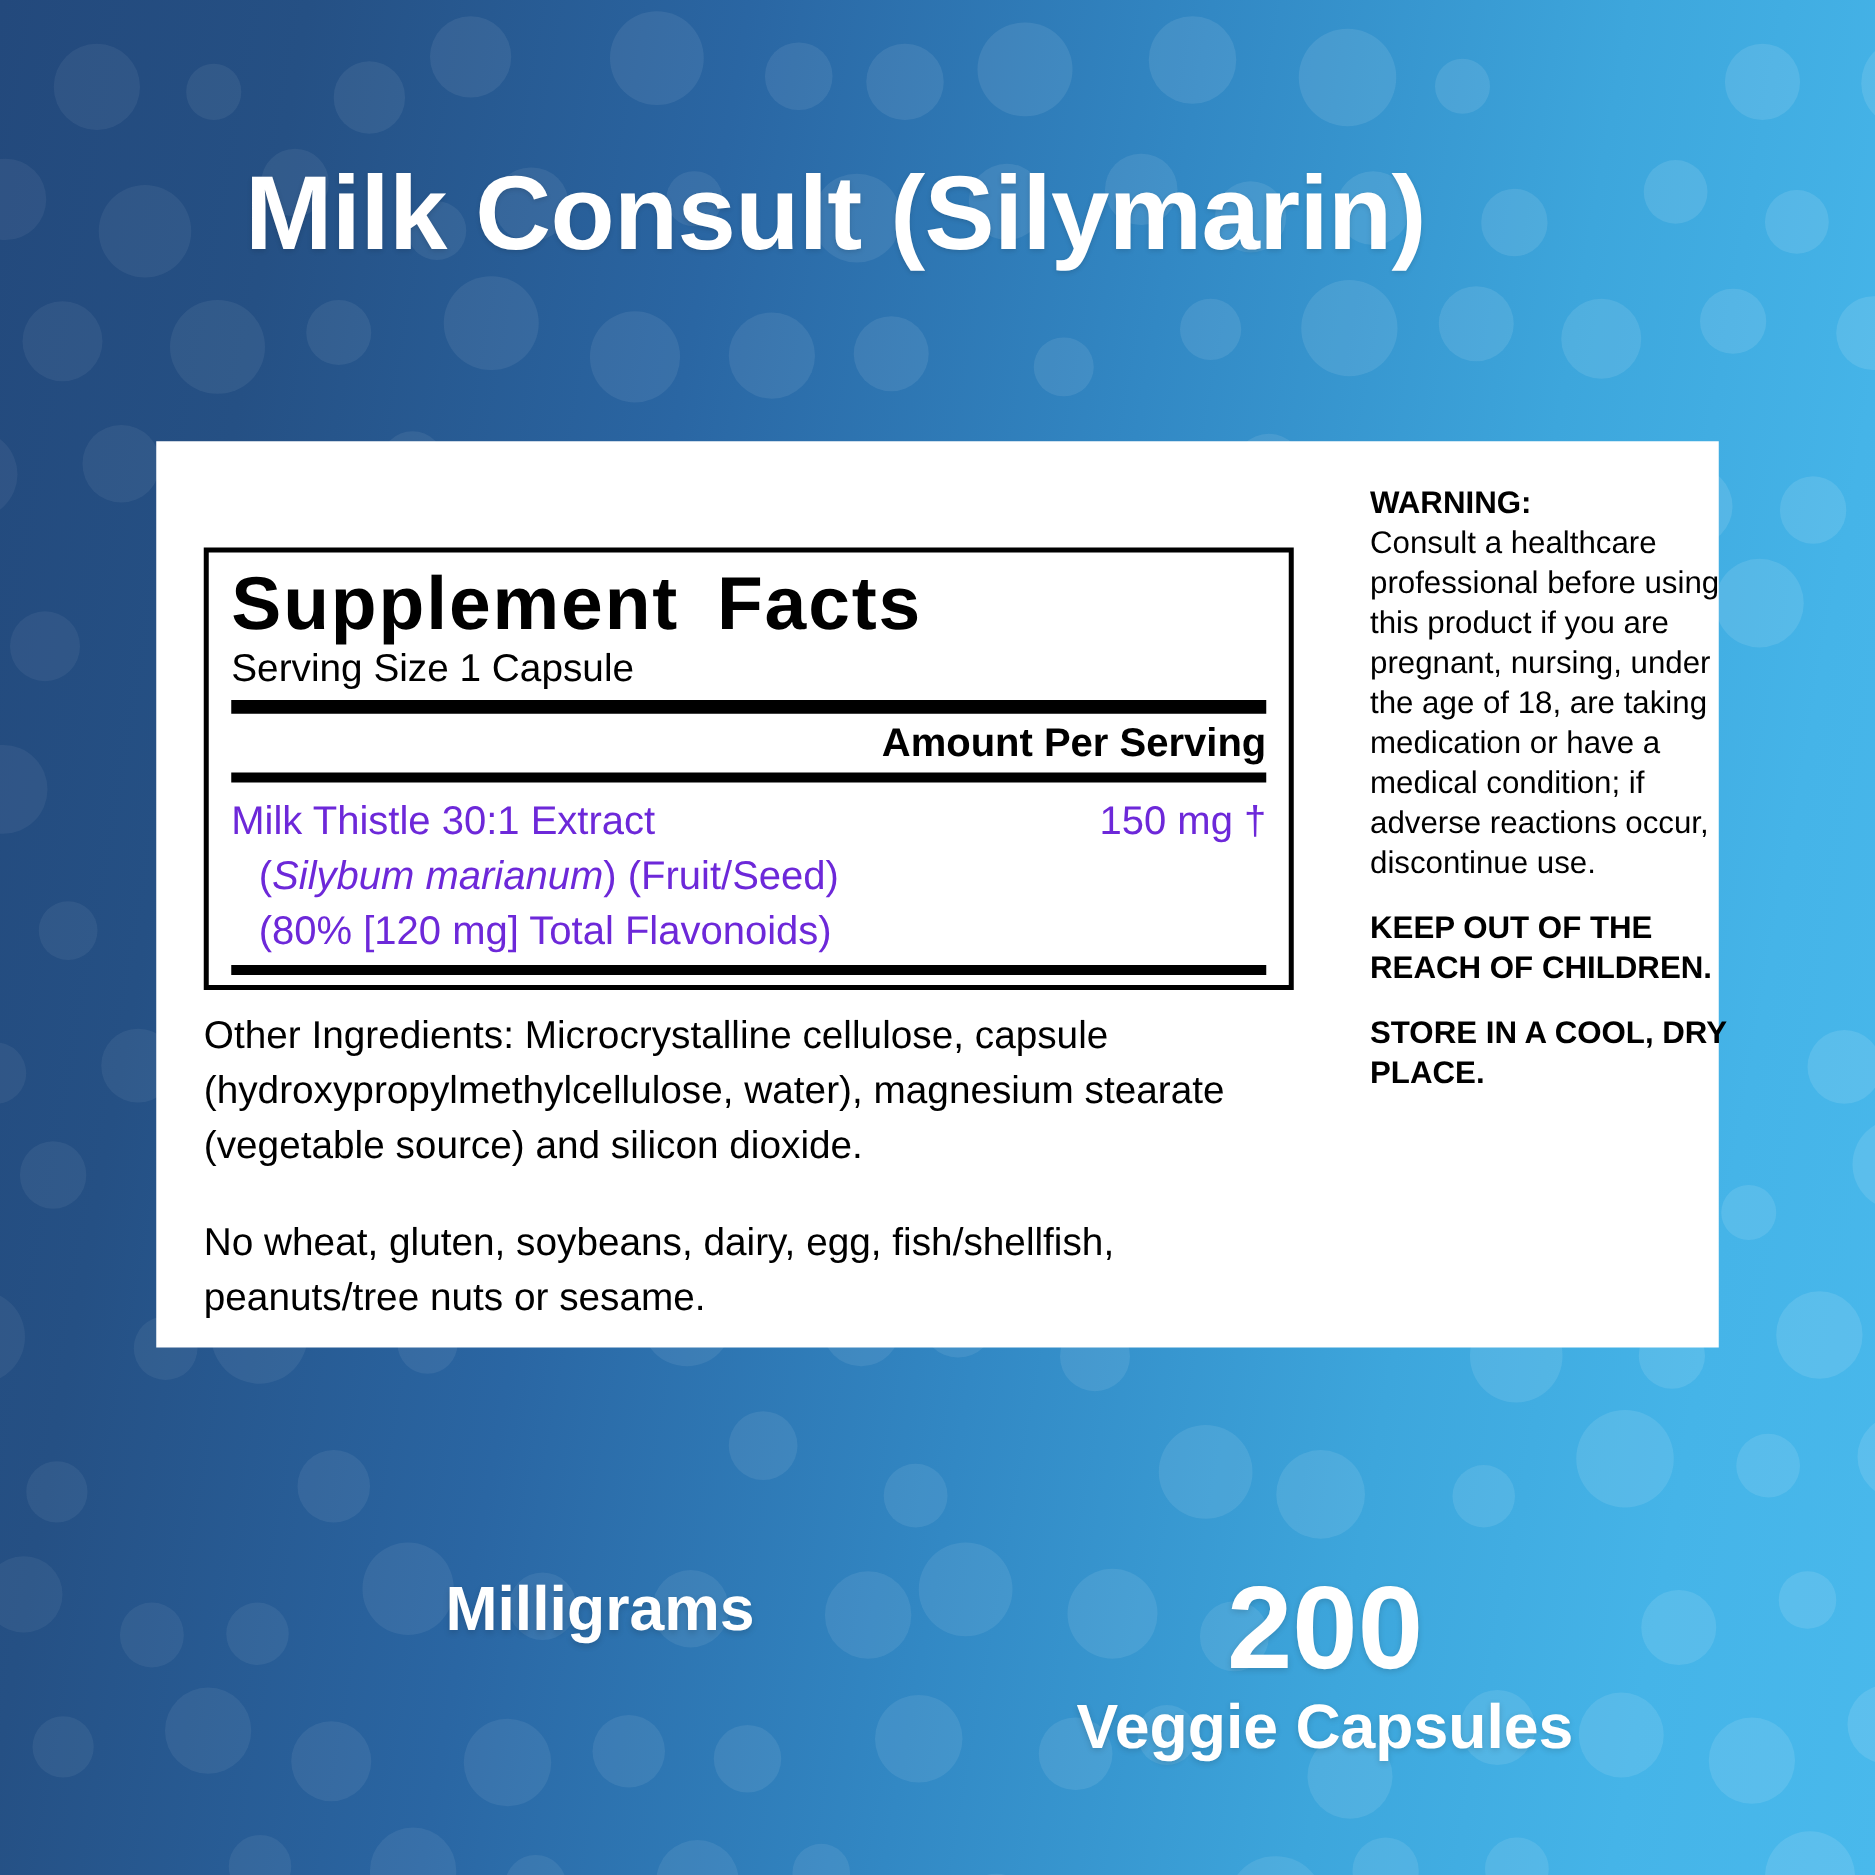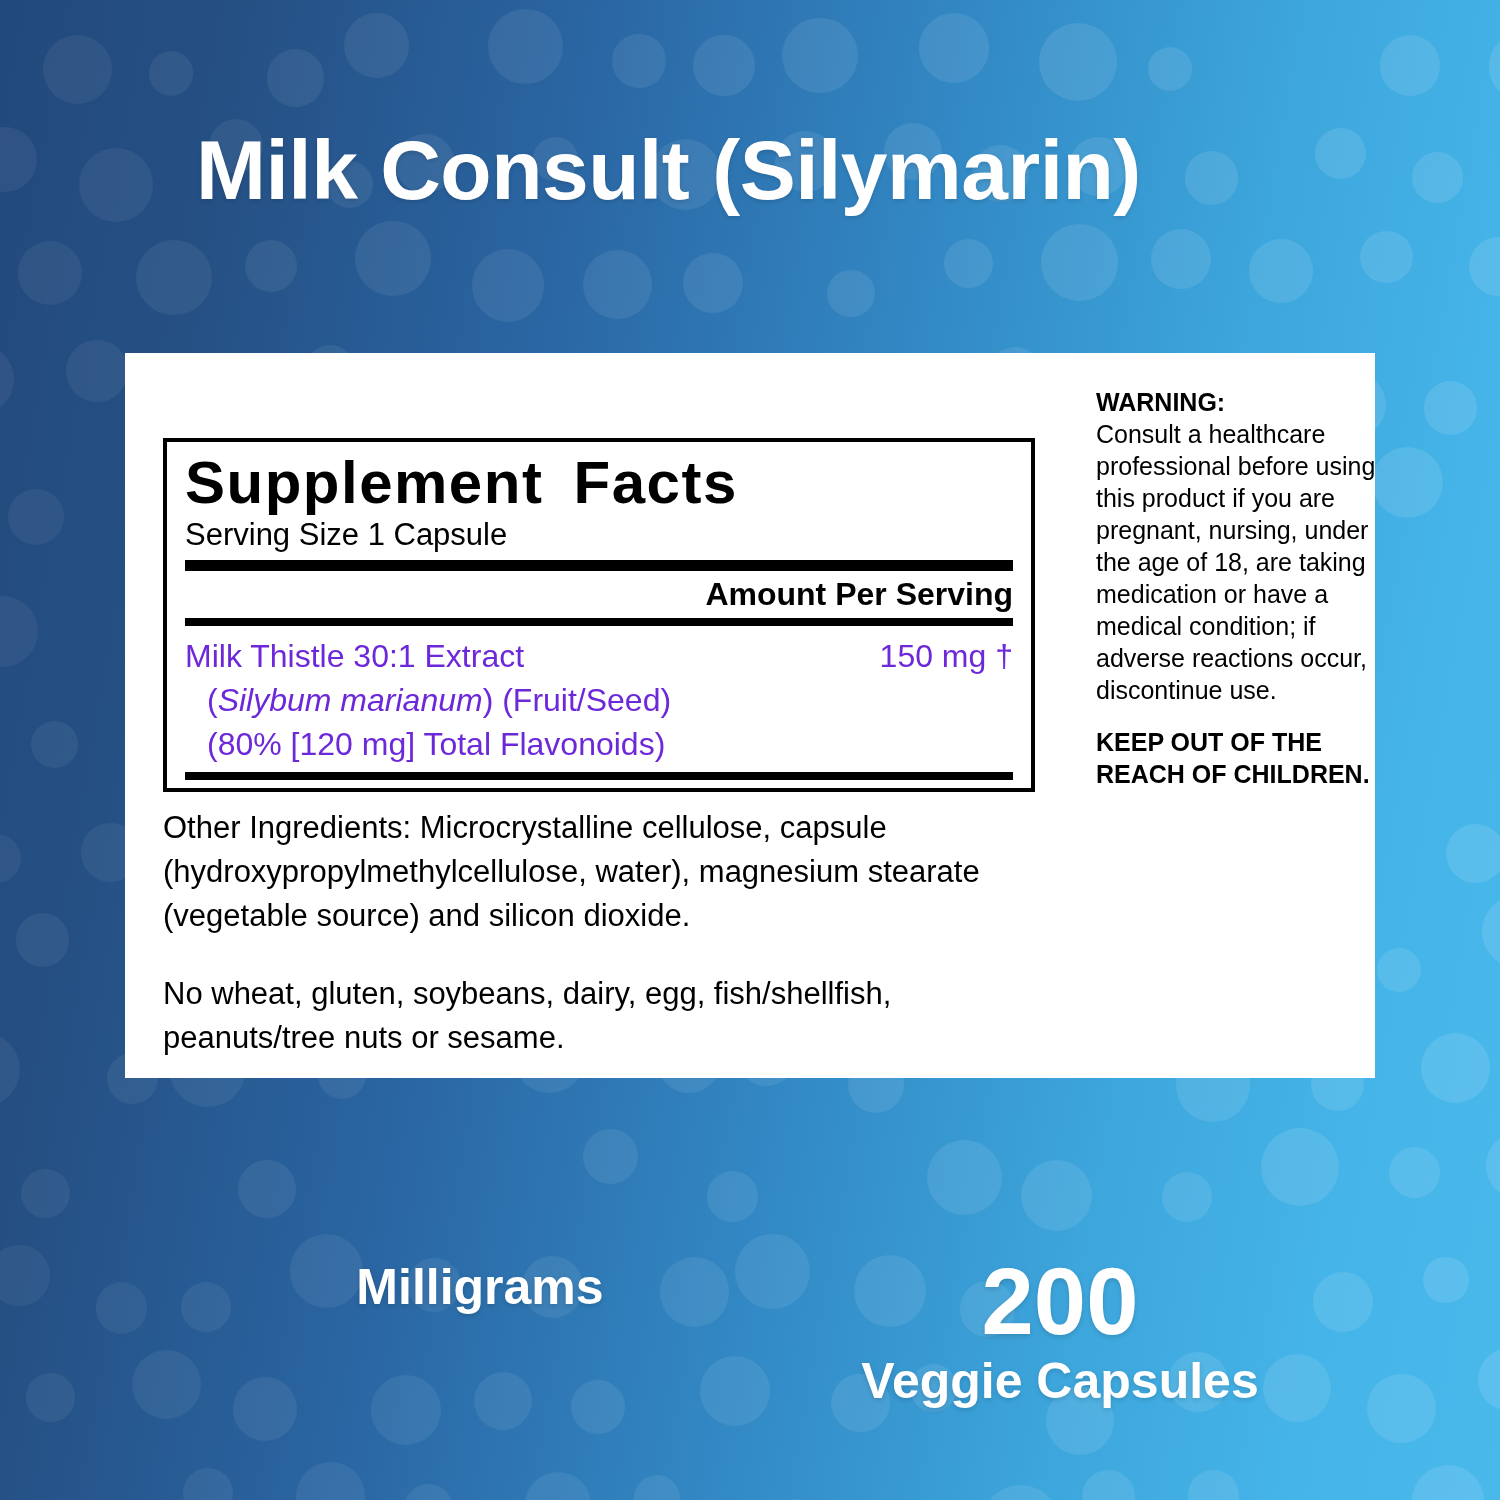--- a/index.html
+++ b/index.html
@@ -429,20 +429,21 @@
       <p class="body-para">Other Ingredients: Microcrystalline cellulose, capsule (hydroxypropylmethylcellulose,  water),  magnesium stearate (vegetable source) and silicon dioxide.</p>
 
       <p class="body-para second">No wheat, gluten, soybeans, dairy, egg, fish/shellfish, peanuts/tree nuts or sesame.</p>
 
     </div>
 
     <div id="warning-column">
       <div id="warning-heading">WARNING:</div>
       <div id="warning-body">Consult a healthcare professional before using this product if you are pregnant, nursing, under the age of 18, are taking medication or have a medical condition; if adverse reactions occur, discontinue use.</div>
       <div class="warn-strong">KEEP OUT OF THE REACH OF CHILDREN.</div>
+      <div class="warn-strong">STORE IN A COOL, DRY PLACE.</div>
     </div>
 
   </div>
 
   <div id="stats">
     <div class="stat left">
       <div class="stat-label">Milligrams</div>
     </div>
     <div class="stat right">
       <div class="stat-value">200</div>

